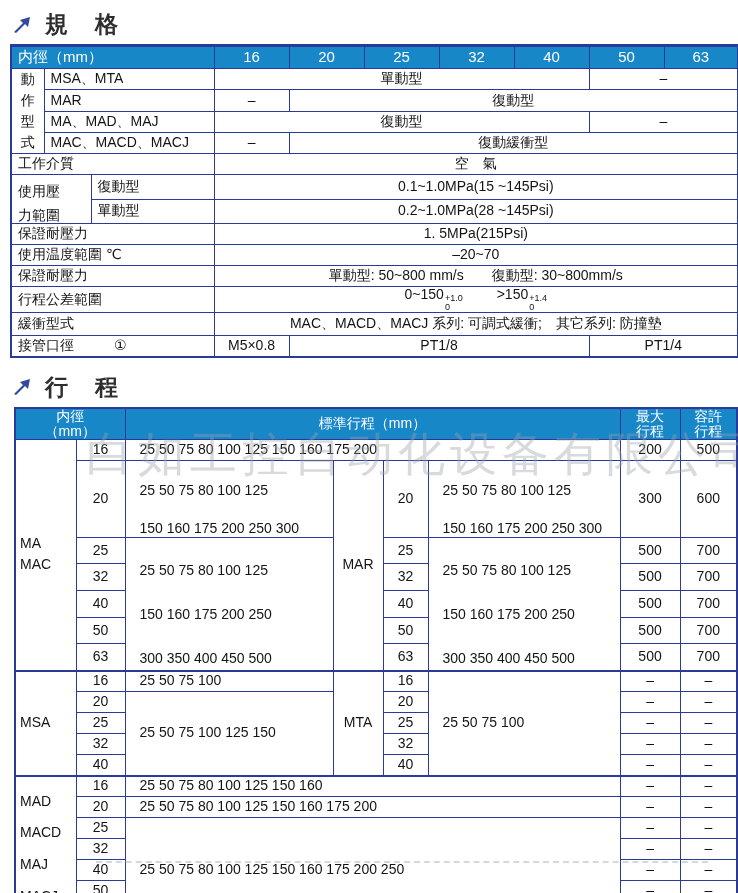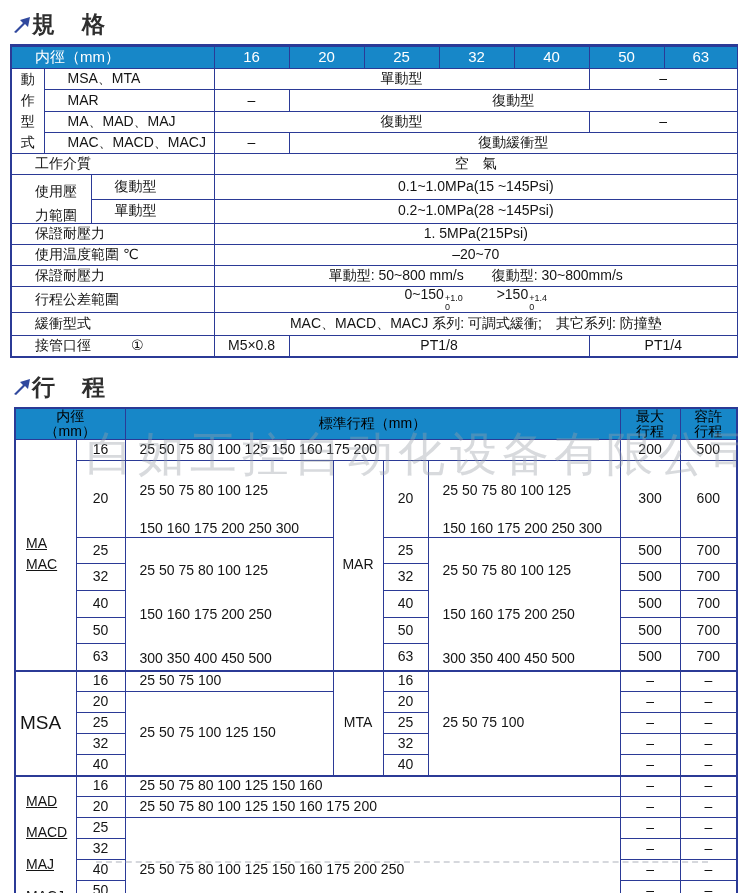--- a/index.html
+++ b/index.html
@@ -5,56 +5,56 @@
   * { box-sizing: border-box; }
   html,body { margin:0; padding:0; }
   body {
     width:738px; height:893px; background:#ffffff; overflow:hidden;
     font-family:"Liberation Sans","DejaVu Sans",sans-serif;
     color:#141414; position:relative;
   }
   .page { position:relative; width:738px; height:893px; }
 
   
-  .sec-title { display:flex; align-items:center; gap:0; margin:9px 0 4px 12px; }
+  .sec-title { display:flex; align-items:center; gap:13px; margin:9px 0 4px 12px; }
   .sec-title .ttl { font-size:23px; font-weight:600; color:#2e2e2e; letter-spacing:2px; }
   .arrow-ic { width:20px; height:18px; display:inline-block; }
 
   table { border-collapse:collapse; table-layout:fixed; }
   td { border:1px solid #2b3a96; font-size:14px; padding:0 4px;
        overflow:hidden; white-space:nowrap; vertical-align:middle; line-height:1.12; }
   .center { text-align:center; }
-  .lab { text-align:left; padding-left:23px; }
+  .lab { text-align:left; padding-left:6px; }
 
   
   table.spec { width:726px; margin-left:10px; border:2px solid #2b3a96; border-top:3px solid #2b3a96; }
   table.spec tr { height:21px; }
   tr.bluehdr td { background:#1787c8; color:#ffffff; border-color:#2b3a96; font-size:15px; }
   .vertcell { padding:0; }
   .vertcell div { text-align:center; font-size:14px; line-height:21px; }
   .twoline div { line-height:16px;margin-top:8px; }
   .stack { display:inline-flex; flex-direction:column; font-size:9px; line-height:9px;
            vertical-align:-2px; text-align:left; margin-left:1px; }
   .tolgap { display:inline-block; width:34px; }
   .portlab { display:flex; gap:40px; }
 
   .foot-note { font-size:13.5px; color:#2e2e2e; margin:10px 0 0 14px; letter-spacing:0.5px; }
 
   
   table.stroke { width:722px; margin-left:14px; border:2px solid #2b3a96; margin-top:2px; }
   table.stroke tr { height:21px; }
   tr.hdr2 { height:38px; }
-  tr.hdr2 td { background:#1787c8; color:#000000; font-size:14px; line-height:15px; text-align:center; }
+  tr.hdr2 td { background:#1787c8; color:#ffffff; font-size:14px; line-height:15px; text-align:center; }
   tr.h22 { height:22px; }
   tr.h40 { height:40px; }
   .stk { text-align:left; padding-left:14px; }
   .stk div { line-height:18px;margin-top:20px; }
   .big3 div { line-height:24px; }
-  .serieslab { text-align:left; font-size:19px; }
-  .stacklab { padding:0 0 0 10px;text-decoration:underline; }
+  .serieslab { text-align:left; font-size:14px; }
+  .stacklab { padding:0 0 0 4px; }
   .stacklab .in { display:flex; flex-direction:column; justify-content:center; height:100%; gap:5px; }
   .stacklab4 .in { justify-content:space-around; gap:16px; }
   .grptop td { border-top-width:2px; }
 
   .bottom-note { font-size:13.5px; color:#2e2e2e; margin:8px 0 0 14px; letter-spacing:1px; }
 
   
   .watermark { position:absolute; left:86px; top:414px; font-size:47px; letter-spacing:5px;
                color:#9aa0a8; opacity:0.38; white-space:nowrap; z-index:6; pointer-events:none; }
   .wm-dash { position:absolute; left:96px; top:852px; width:612px; border-top:2px dashed #cfd2d8;

